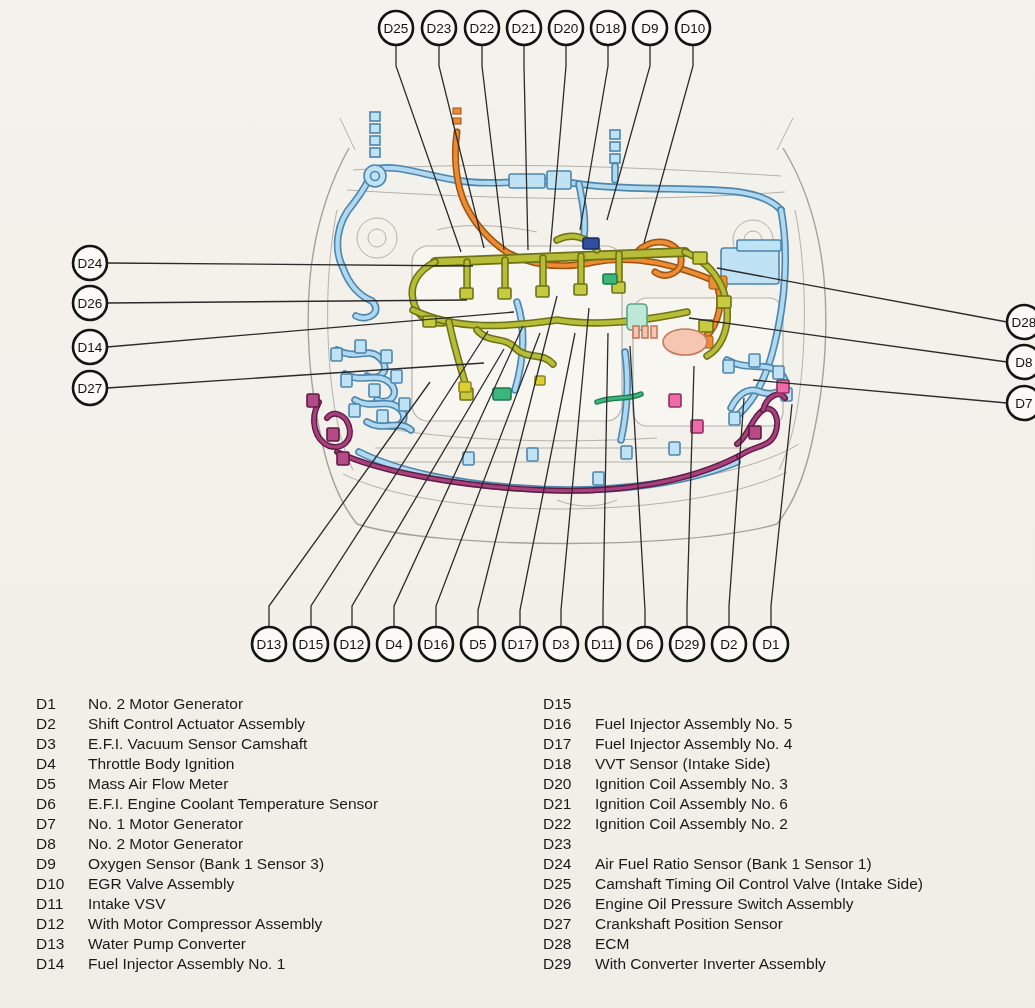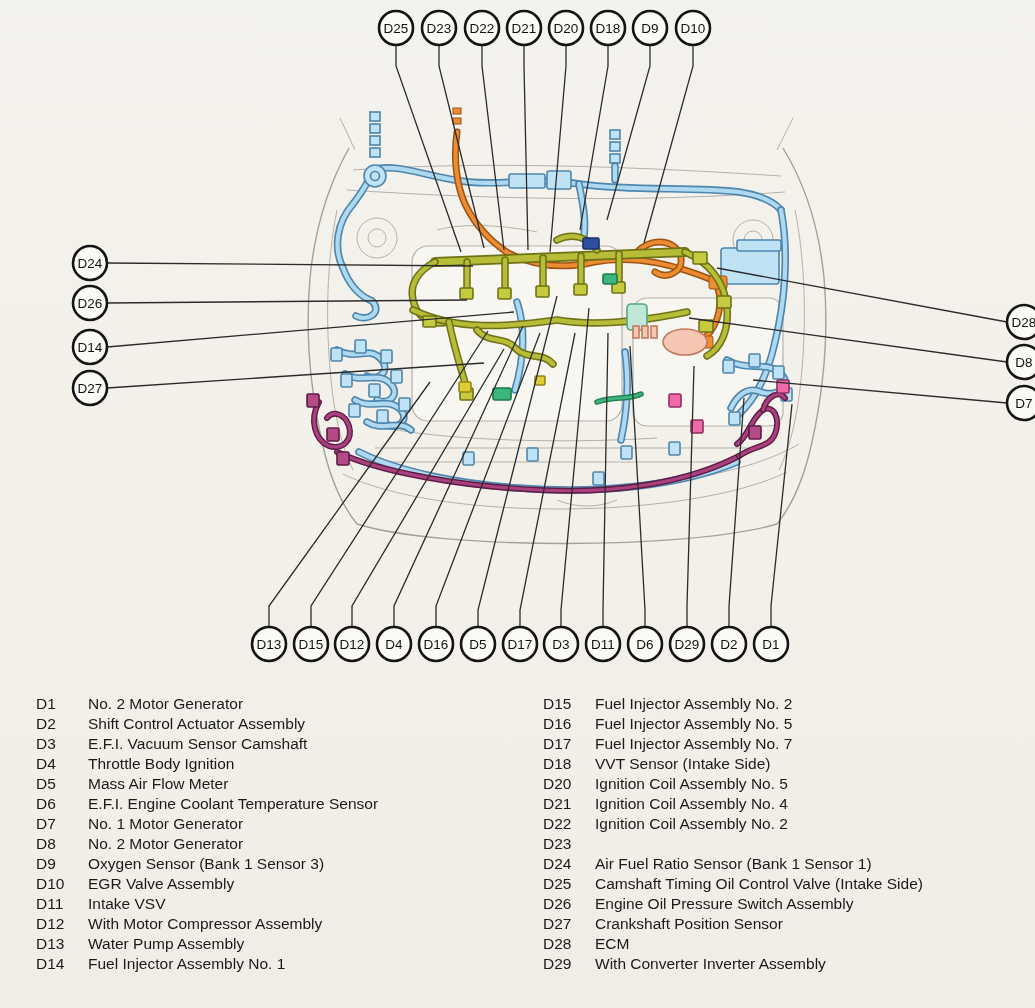--- a/index.html
+++ b/index.html
@@ -459,51 +459,50 @@
     <div class="lrow">
           <span class="lid">D11</span>
           <span class="lname">Intake VSV</span>
         </div>
     <div class="lrow">
           <span class="lid">D12</span>
           <span class="lname">With Motor Compressor Assembly</span>
         </div>
     <div class="lrow">
           <span class="lid">D13</span>
-          <span class="lname">Water Pump Assembly</span>
+          <span class="lname">Water Pump Converter</span>
         </div>
     <div class="lrow">
           <span class="lid">D14</span>
           <span class="lname">Fuel Injector Assembly No. 1</span>
         </div>
   </div>
   <div class="col r">
     <div class="lrow">
           <span class="lid">D15</span>
-          <span class="lname">Fuel Injector Assembly No. 2</span>
         </div>
     <div class="lrow">
           <span class="lid">D16</span>
           <span class="lname">Fuel Injector Assembly No. 5</span>
         </div>
     <div class="lrow">
           <span class="lid">D17</span>
-          <span class="lname">Fuel Injector Assembly No. 7</span>
+          <span class="lname">Fuel Injector Assembly No. 4</span>
         </div>
     <div class="lrow">
           <span class="lid">D18</span>
           <span class="lname">VVT Sensor (Intake Side)</span>
         </div>
     <div class="lrow">
           <span class="lid">D20</span>
-          <span class="lname">Ignition Coil Assembly No. 5</span>
+          <span class="lname">Ignition Coil Assembly No. 3</span>
         </div>
     <div class="lrow">
           <span class="lid">D21</span>
-          <span class="lname">Ignition Coil Assembly No. 4</span>
+          <span class="lname">Ignition Coil Assembly No. 6</span>
         </div>
     <div class="lrow">
           <span class="lid">D22</span>
           <span class="lname">Ignition Coil Assembly No. 2</span>
         </div>
     <div class="lrow">
           <span class="lid">D23</span>
         </div>
     <div class="lrow">
           <span class="lid">D24</span>

